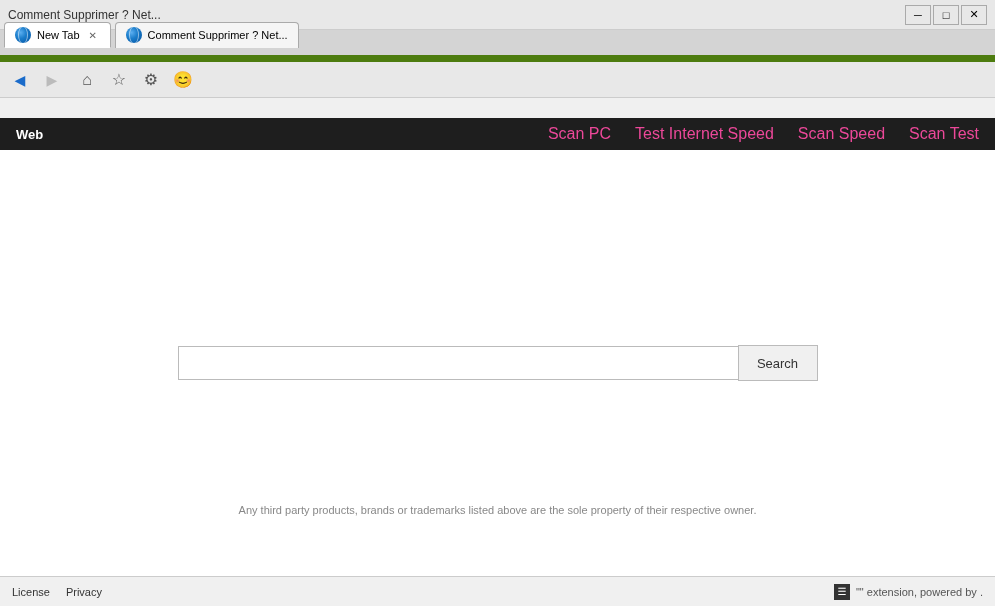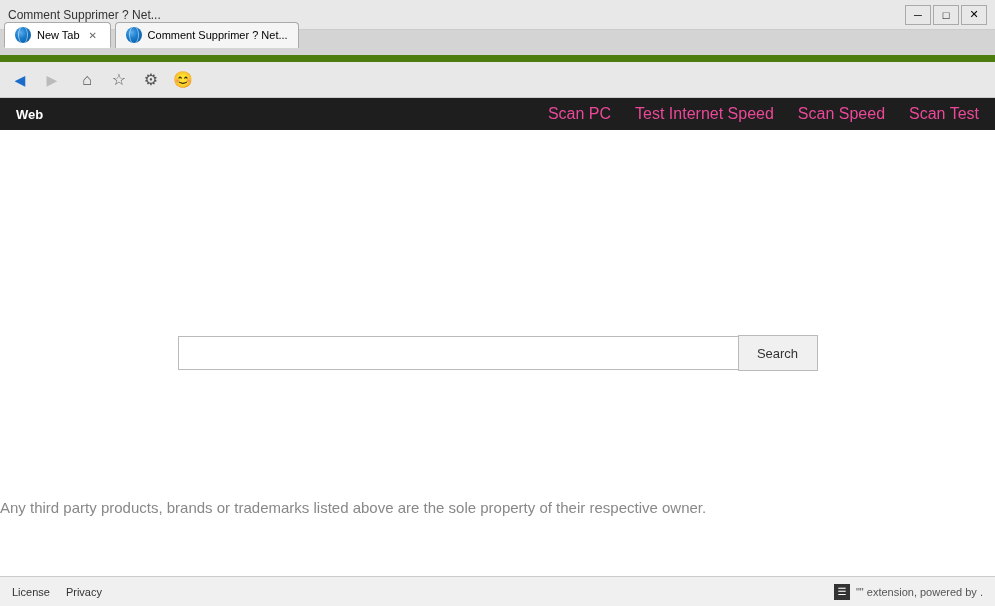--- a/index.html
+++ b/index.html
@@ -118,20 +118,21 @@
     }
 
     
     .nav-bar {
       background: #1e1e1e;
       height: 32px;
       display: flex;
       align-items: center;
       padding: 0 16px;
       gap: 24px;
+      margin-top: 20px;
     }
     .nav-bar-brand {
       color: white;
       font-size: 13px;
       font-weight: bold;
     }
     .nav-bar-spacer { flex: 1; }
     .nav-bar-link {
       color: #ec4899;
       font-size: 16px;
@@ -200,22 +201,22 @@
       color: #555;
     }
     .footer-ext-icon {
       width: 16px; height: 16px;
       background: #333;
       display: flex; align-items: center; justify-content: center;
       color: white; font-size: 10px;
     }
 
     .disclaimer {
-      text-align: left;
-      font-size: 15px;
+      text-align: center;
+      font-size: 11px;
       color: #888;
       position: absolute;
       bottom: 60px;
       left: 0; right: 0;
     }
 
     .window-wrapper {
       display: flex;
       flex-direction: column;
       width: 995px;

